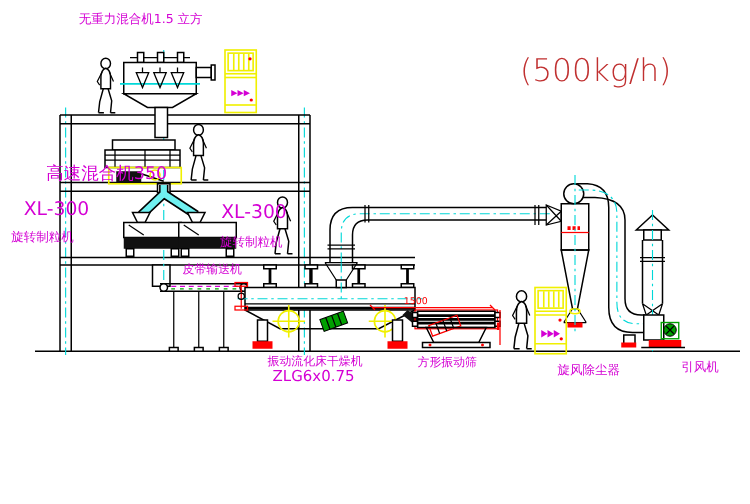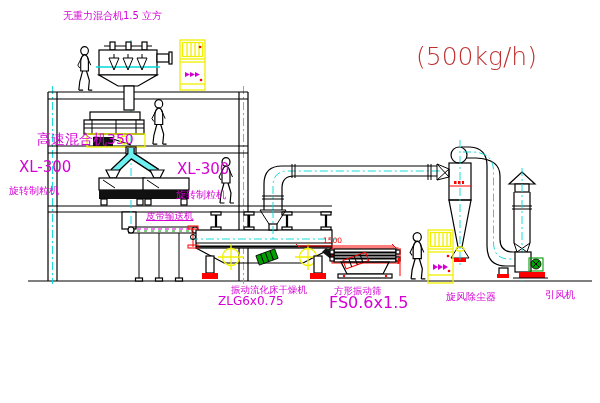--- a/index.html
+++ b/index.html
@@ -283,26 +283,25 @@
 <div class="lbl red" style="left:392px;top:44px;font-size:25px;font-weight:300;margin-left:24px;">(500kg/h)</div>
 
 <div class="lbl m" style="left:37px;top:104px;font-size:14px;margin-top:28px;">高速混合机350</div>
 
 <div class="lbl m" style="left:19px;top:160px;font-size:15px;">XL-300</div>
 <div class="lbl m" style="left:9px;top:186px;font-size:10px;">旋转制粒机</div>
 
 <div class="lbl m" style="left:177px;top:162px;font-size:15px;">XL-300</div>
 <div class="lbl m" style="left:176px;top:190px;font-size:10px;">旋转制粒机</div>
 
-<div class="lbl m" style="left:146px;top:211px;font-size:9.5px;text-decoration:underline;">皮带输送机</div>
+<div class="lbl m" style="left:146px;top:211px;font-size:9.5px;">皮带输送机</div>
 
 <div class="lbl dim" style="left:323px;top:237px;font-size:7.5px;text-align:right;">1500</div>
 
-<div class="lbl m" style="left:231px;top:285px;font-size:9.5px;">振动流化床干燥机</div>
+<div class="lbl m" style="left:214px;top:285px;font-size:9.5px;">振动流化床干燥机</div>
 <div class="lbl m" style="left:218px;top:295px;font-size:12px;">ZLG6x0.75</div>
 
 <div class="lbl m" style="left:334px;top:286px;font-size:9.5px;">方形振动筛</div>
-<div class="lbl m" style="left:329px;top:295px;font-size:16px;">FS0.6x1.5</div>
 
 <div class="lbl m" style="left:446px;top:292px;font-size:10px;font-family:Liberation Serif, serif;">旋风除尘器</div>
 <div class="lbl m" style="left:502px;top:290px;font-size:10px;margin-left:43px;">引风机</div>
 
 </div>
 
 </body></html>

